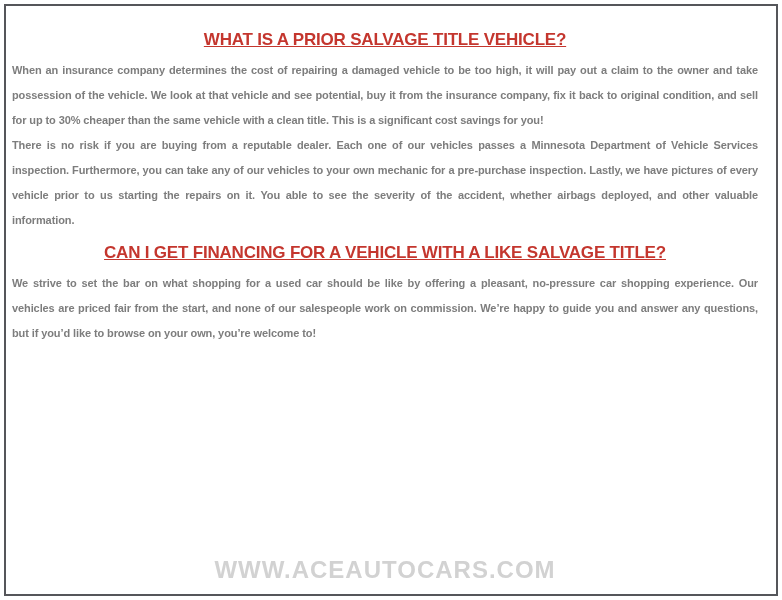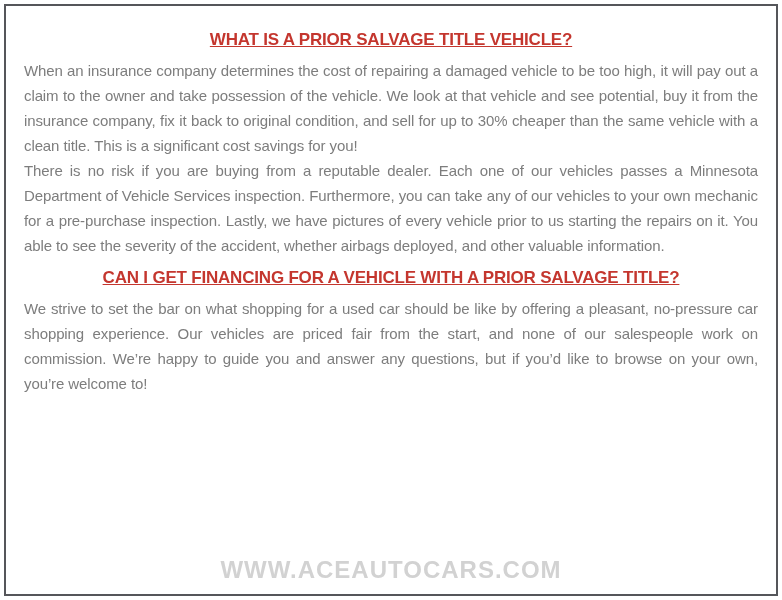--- a/index.html
+++ b/index.html
@@ -13,41 +13,42 @@
   }
   .frame {
     position: absolute;
     top: 4px; left: 4px; right: 4px; bottom: 4px;
     border: 2px solid #55565a;
     box-sizing: border-box;
   }
   .content {
     position: absolute;
     top: 6px; left: 6px; right: 6px; bottom: 6px;
-    padding: 10px 18px 8px 18px;
+    padding: 10px 18px 8px 6px;
     box-sizing: border-box;
     display: flex;
     flex-direction: column;
   }
   .question {
     margin: 10px 0 8px 0;
     font-size: 17px;
     font-weight: bold;
     letter-spacing: -0.2px;
     color: #c4362e;
     text-decoration: underline;
     text-align: center;
   }
   .answer {
     margin: 0;
-    font-size: 15px;
+    font-size: 11px;
     letter-spacing: -0.1px;
     line-height: 25px;
     color: #7d7d7d;
     text-align: justify;
+    font-weight: bold;
   }
   .faq-section:first-child .question {
     margin-top: 14px;
   }
   .footer {
     margin-top: auto;
     padding-bottom: 4px;
     text-align: center;
     color: #d2d2d2;
     user-select: none;
@@ -72,21 +73,21 @@
   </div>
 
   <div class="faq-section">
     <p class="answer">There is no risk if you are buying from a reputable dealer. Each one of our vehicles passes a Minnesota Department of Vehicle Services inspection. Furthermore, you can take any of our vehicles to your own mechanic for a pre-purchase inspection. Lastly, we have pictures of every vehicle prior to us starting the repairs on it. You able to see the severity of the accident, whether airbags deployed, and other valuable information.</p>
   </div>
 
   <div class="faq-section">
   </div>
 
   <div class="faq-section">
-    <h2 class="question">CAN I GET FINANCING FOR A VEHICLE WITH A PRIOR SALVAGE TITLE?</h2>
+    <h2 class="question">CAN I GET FINANCING FOR A VEHICLE WITH A LIKE SALVAGE TITLE?</h2>
   </div>
 
   <div class="faq-section">
     <p class="answer">We strive to set the bar on what shopping for a used car should be like by offering a pleasant, no-pressure car shopping experience. Our vehicles are priced fair from the start, and none of our salespeople work on commission. We’re happy to guide you and answer any questions, but if you’d like to browse on your own, you’re welcome to!</p>
   </div>
 
   <div class="footer">
     <div class="footer-site">WWW.ACEAUTOCARS.COM</div>
 
   </div>

